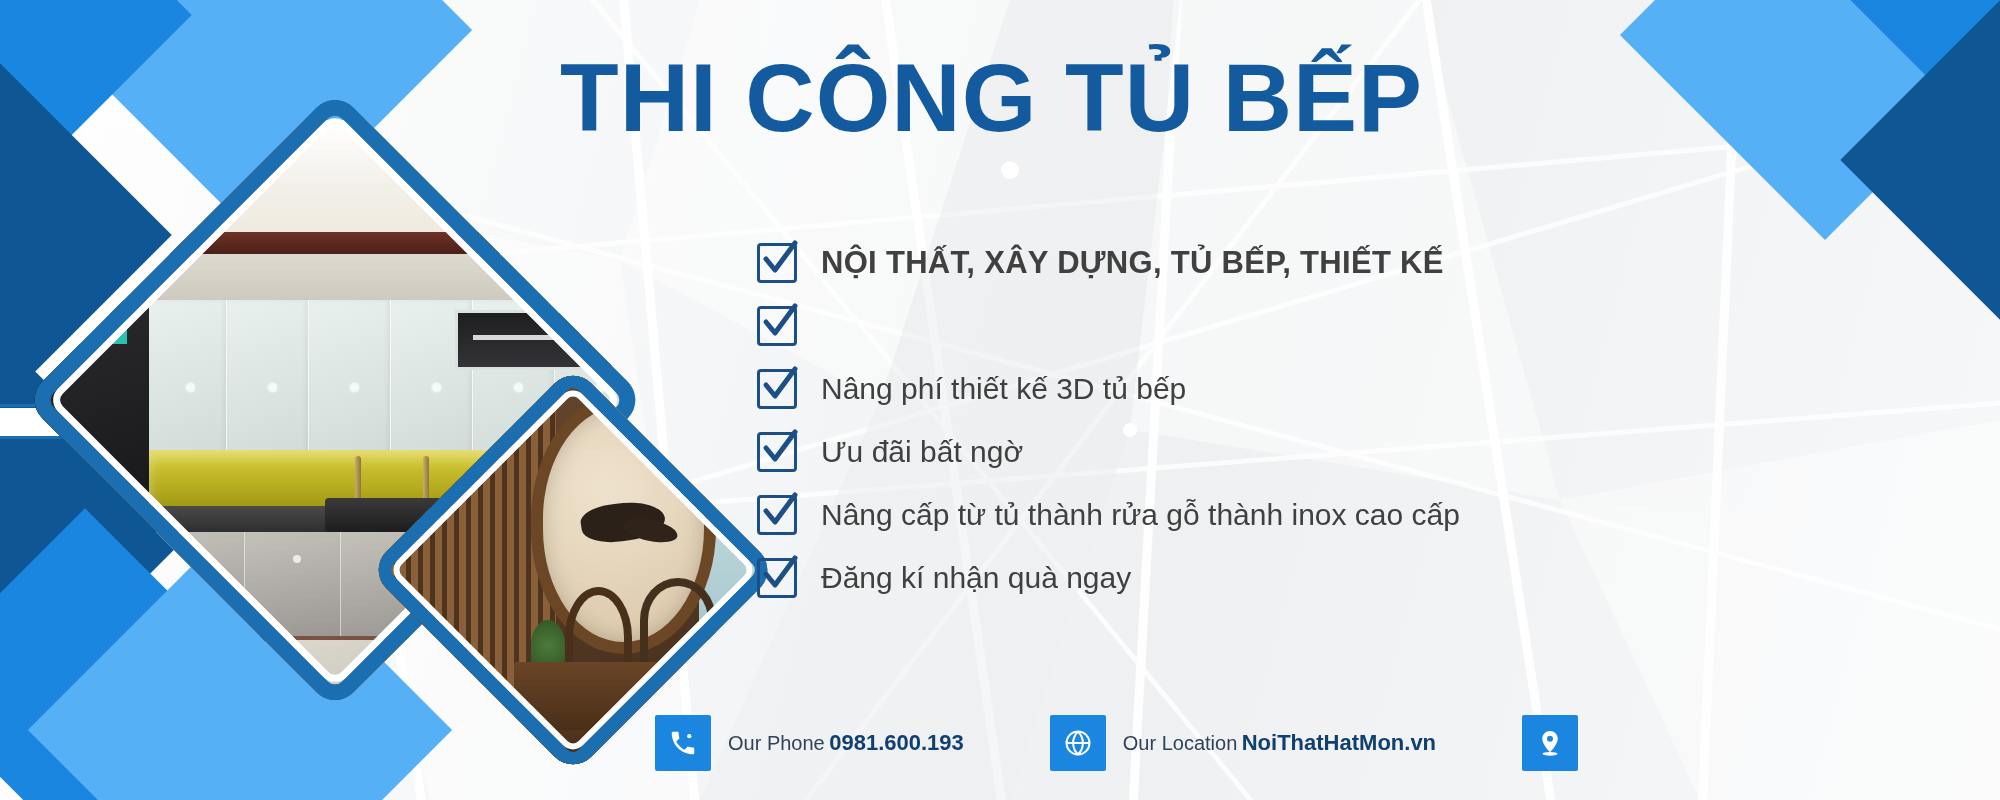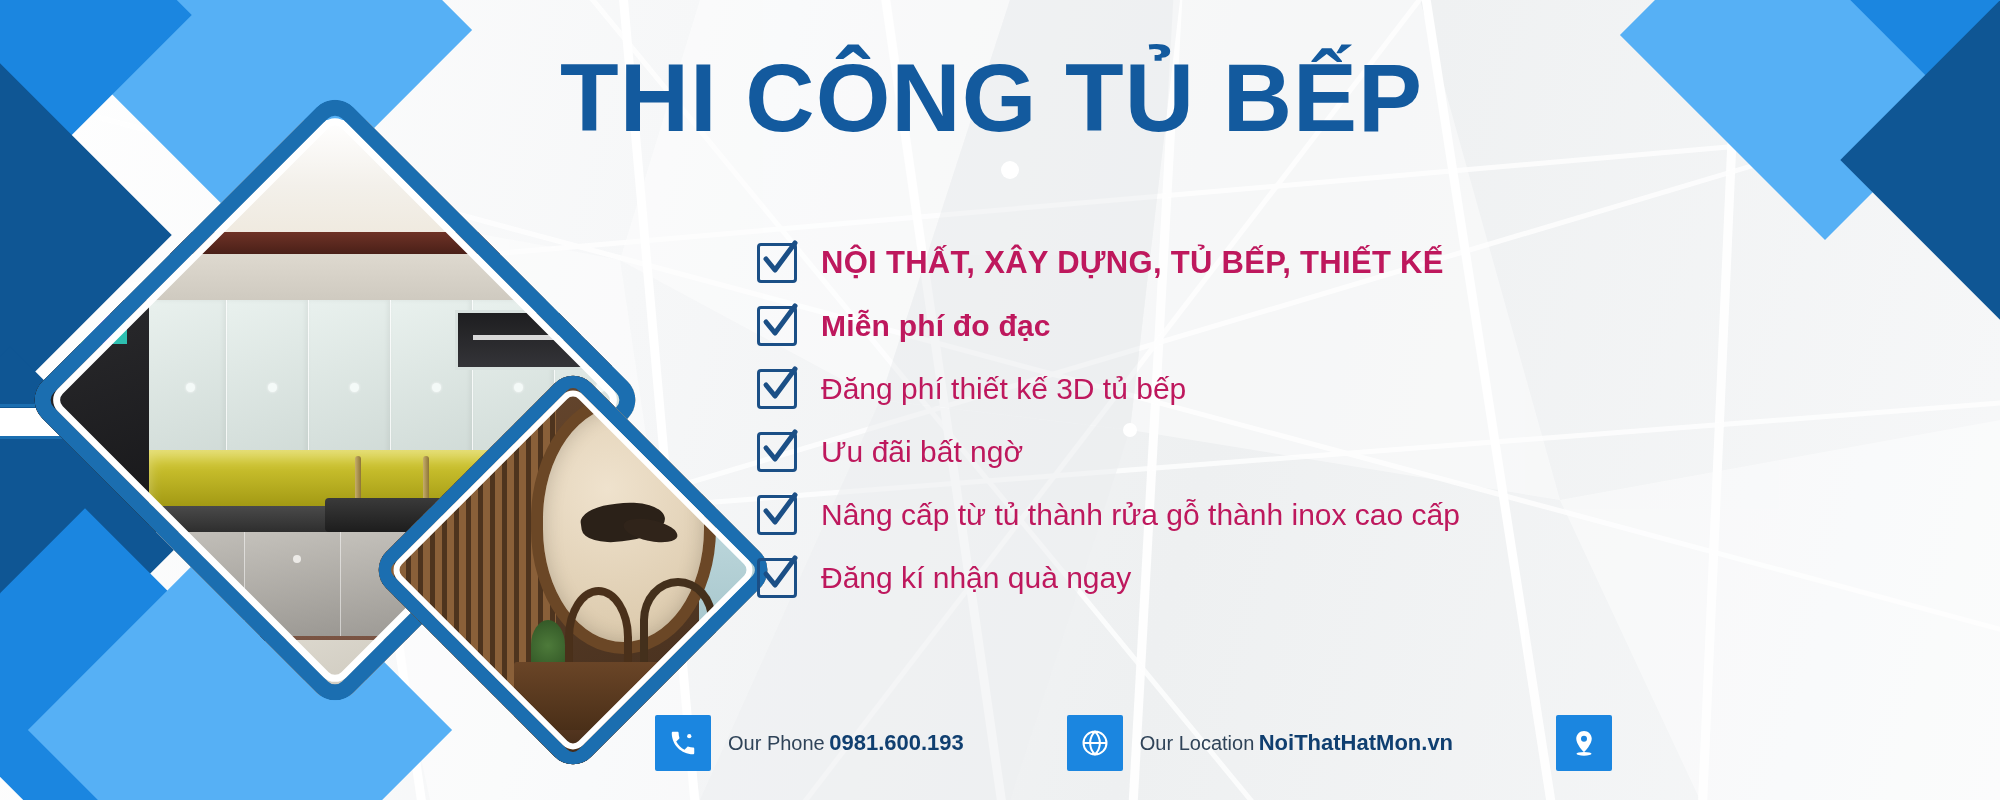--- a/index.html
+++ b/index.html
@@ -166,34 +166,34 @@
   .chk{
     width:40px;height:40px;flex:0 0 40px;
     border:3px solid #1b4f86;
     border-radius:4px;
     position:relative;
     margin-right:24px;
   }
   .chk svg{ position:absolute; left:-3px; top:-9px; width:44px; height:44px; }
   .ftext{
     font-size:30px;
-    color:#be185d;
+    color:#404040;
     white-space:nowrap;
     font-family:"Liberation Sans", sans-serif;
   }
   .feature.strong .ftext{ font-weight:700; font-size:30px; letter-spacing:.2px; }
   .feature.f0 .ftext{ font-size:31px; letter-spacing:.3px; }
 
   
   .contacts{
     position:absolute;
     left:655px; top:715px;
     display:flex;
     align-items:flex-start;
-    gap:17px;
+    gap:0;
   }
   .contact{
     display:flex; align-items:center;
     margin-right:86px;
   }
   .c-icon{
     width:56px;height:56px;flex:0 0 56px;
     background:#1b86e0;
     display:flex;align-items:center;justify-content:center;
     margin-right:17px;
@@ -375,30 +375,29 @@
       </span>
       <span class="ftext">NỘI THẤT, XÂY DỰNG, TỦ BẾP, THIẾT KẾ</span>
     </div>
 
     <div class="feature strong">
       <span class="chk">
         <svg viewBox="0 0 44 44">
             <path d="M9 22 L18 33 L38 6" fill="none" stroke="#1b4f86" stroke-width="5" stroke-linecap="round" stroke-linejoin="round"></path>
           </svg>
       </span>
-      <span class="ftext">Miễn phí đo đạc</span>
     </div>
 
     <div class="feature">
       <span class="chk">
         <svg viewBox="0 0 44 44">
             <path d="M9 22 L18 33 L38 6" fill="none" stroke="#1b4f86" stroke-width="5" stroke-linecap="round" stroke-linejoin="round"></path>
           </svg>
       </span>
-      <span class="ftext">Đăng phí thiết kế 3D tủ bếp</span>
+      <span class="ftext">Nâng phí thiết kế 3D tủ bếp</span>
     </div>
 
     <div class="feature">
       <span class="chk">
         <svg viewBox="0 0 44 44">
             <path d="M9 22 L18 33 L38 6" fill="none" stroke="#1b4f86" stroke-width="5" stroke-linecap="round" stroke-linejoin="round"></path>
           </svg>
       </span>
       <span class="ftext">Ưu đãi bất ngờ</span>
     </div>

